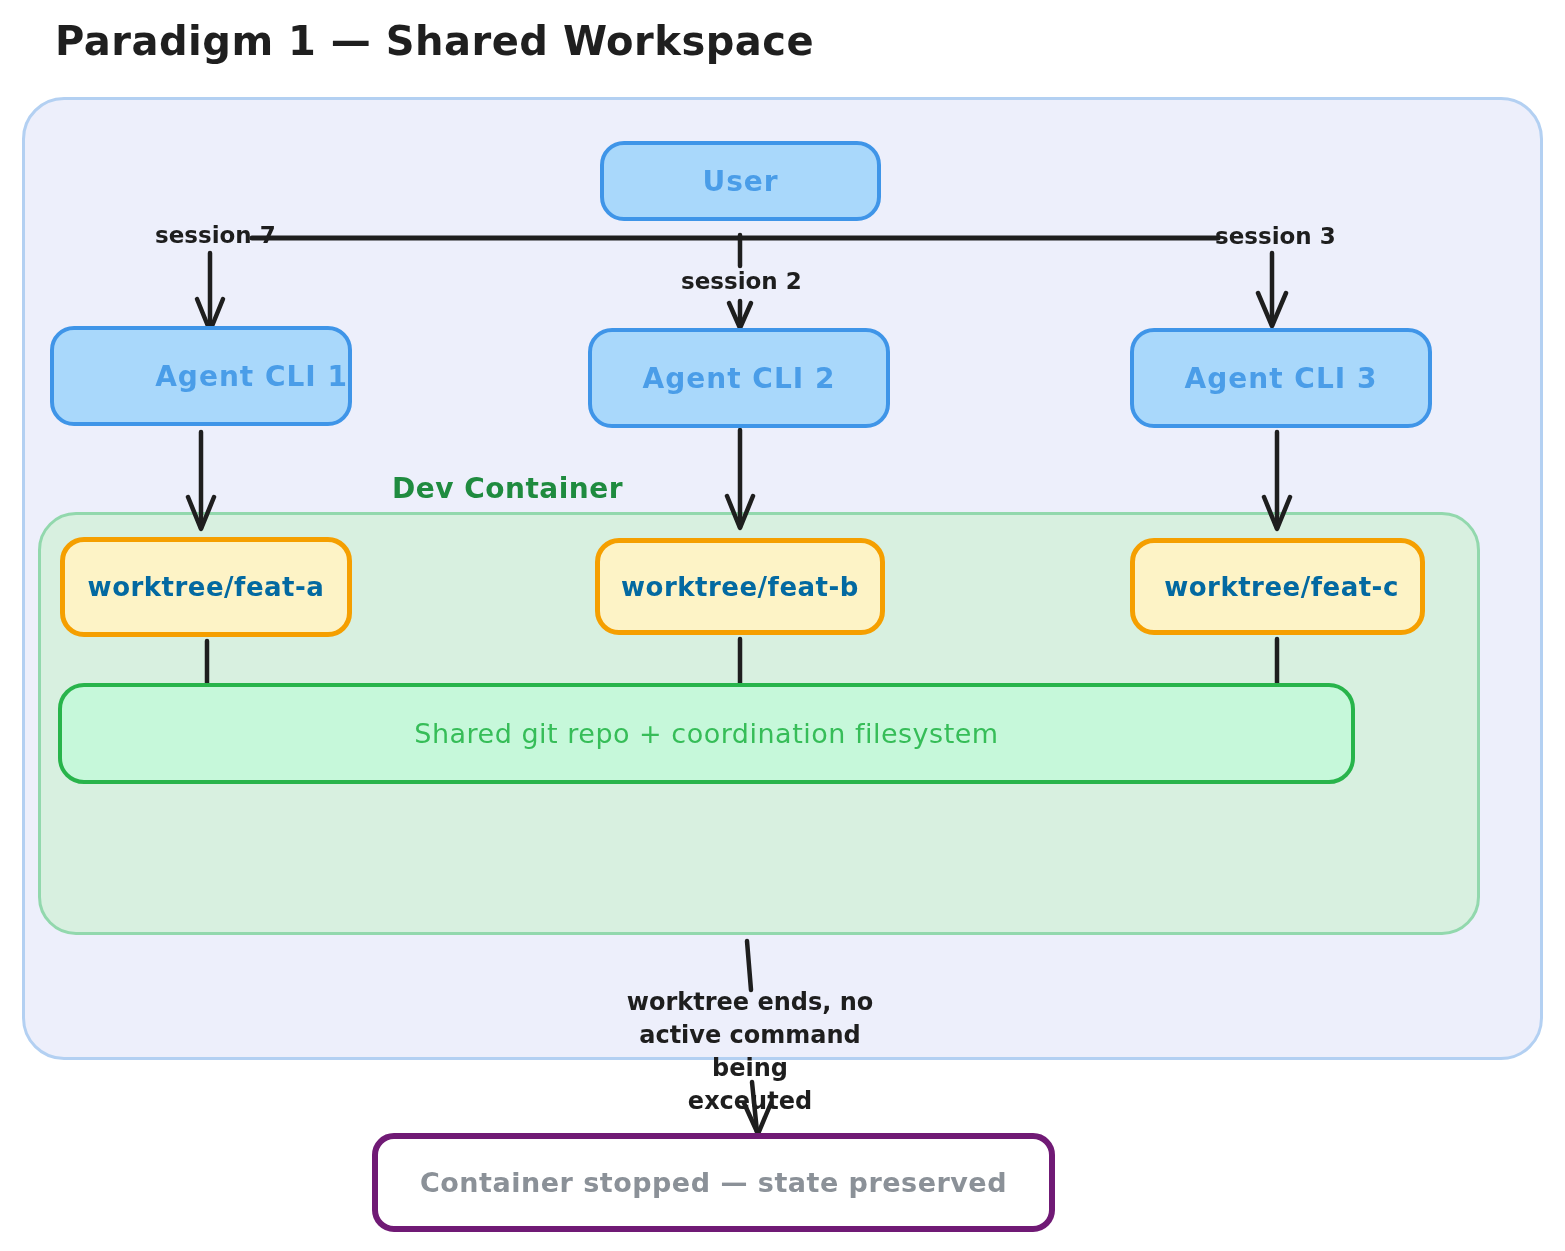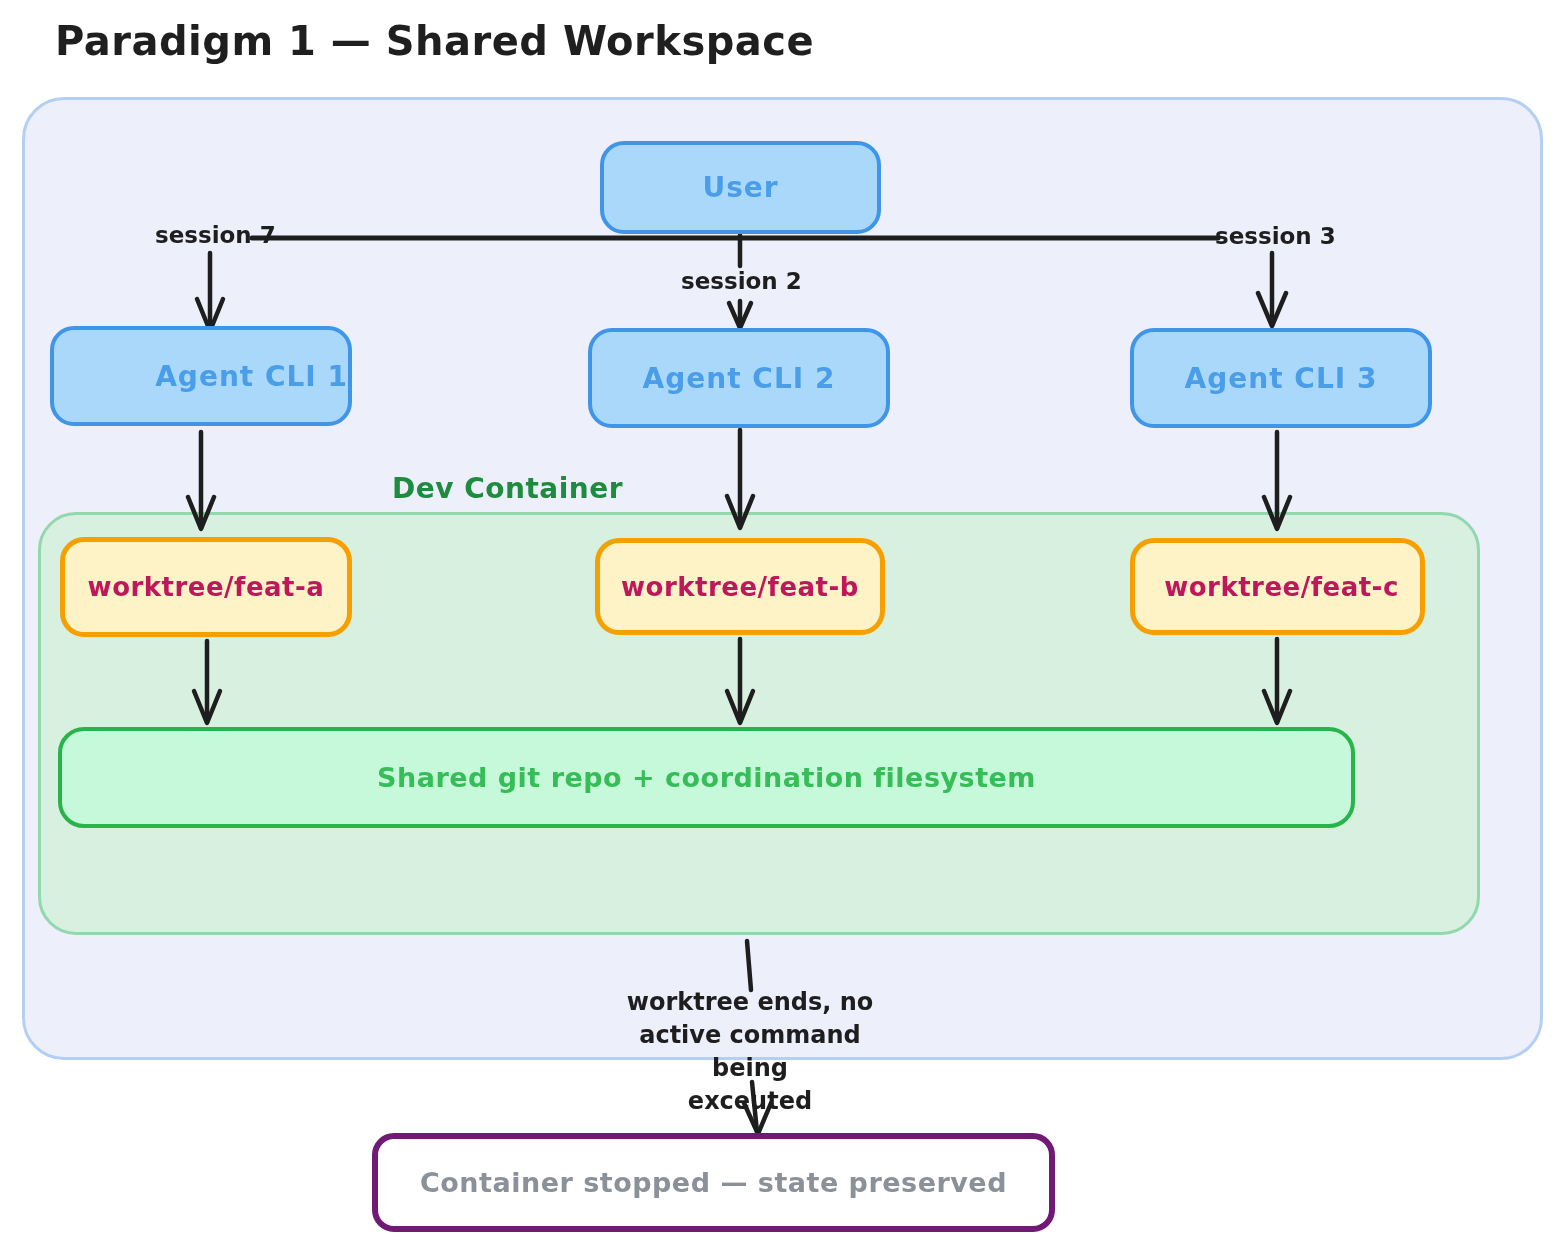--- a/index.html
+++ b/index.html
@@ -25,35 +25,35 @@
     background:#d8f0e0;border:3px solid #92d8ad;border-radius:38px;
   }
   .box{
     position:absolute;display:flex;align-items:center;justify-content:center;
     text-align:center;box-sizing:border-box;
   }
   .blue-box{
     background:#a9d8fb;border:4px solid #3f95e8;border-radius:24px;
     color:#4a9de8;font-size:28px;font-weight:600;letter-spacing:1px;
   }
-  .user-box{left:600px;top:141px;width:281px;height:93px;}
+  .user-box{left:600px;top:141px;width:281px;height:80px;}
   .agent-1{left:50px;top:326px;width:302px;height:100px;justify-content:flex-end;}
   .agent-2{left:588px;top:328px;width:302px;height:100px;}
   .agent-3{left:1130px;top:328px;width:302px;height:100px;}
   .yellow-box{
     background:#fdf3c6;border:5px solid #f59f00;border-radius:24px;
-    color:#be185d;font-size:26px;font-weight:700;letter-spacing:0.5px;
+    color:#0369a1;font-size:26px;font-weight:700;letter-spacing:0.5px;
   }
   .worktree-a{left:60px;top:537px;width:292px;height:100px;}
   .worktree-b{left:595px;top:538px;width:290px;height:97px;}
   .worktree-c{left:1130px;top:538px;width:295px;height:97px;padding-left:8px;}
   .repo-box{
-    left:58px;top:727px;width:1297px;height:101px;
+    left:58px;top:683px;width:1297px;height:101px;
     background:#c6f8da;border:4px solid #28b44b;border-radius:26px;
-    color:#36bd58;font-size:27px;font-weight:700;letter-spacing:0.5px;
+    color:#36bd58;font-size:27px;font-weight:400;letter-spacing:0.5px;
   }
   .stopped-box{
     left:372px;top:1133px;width:683px;height:99px;
     background:#ffffff;border:6px solid #701a75;border-radius:22px;
     color:#8b9198;font-size:27px;font-weight:600;letter-spacing:0.5px;
   }
   .session-label{
     position:absolute;font-size:23px;font-weight:600;color:#1e1e1e;
     white-space:nowrap;
   }

